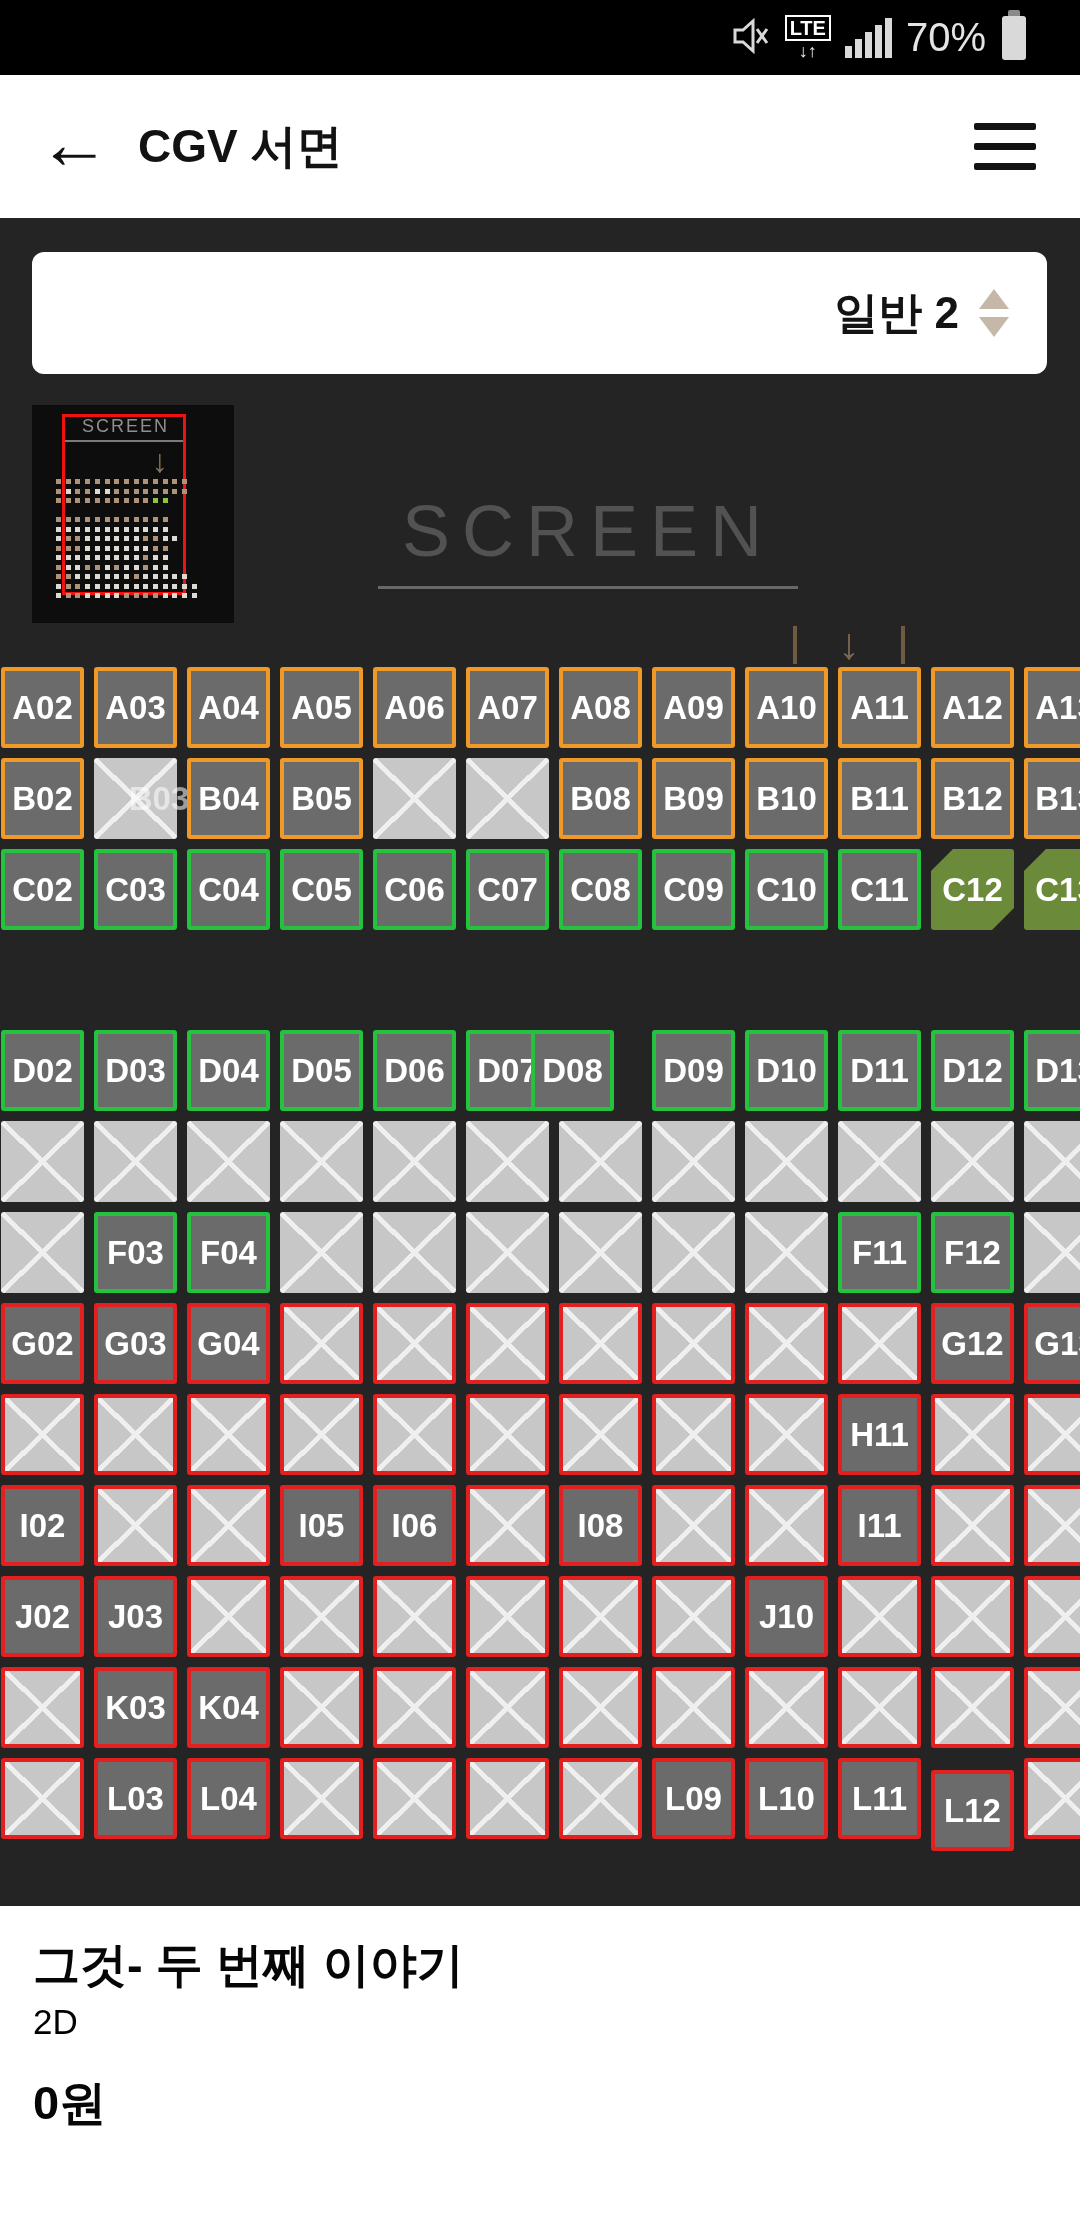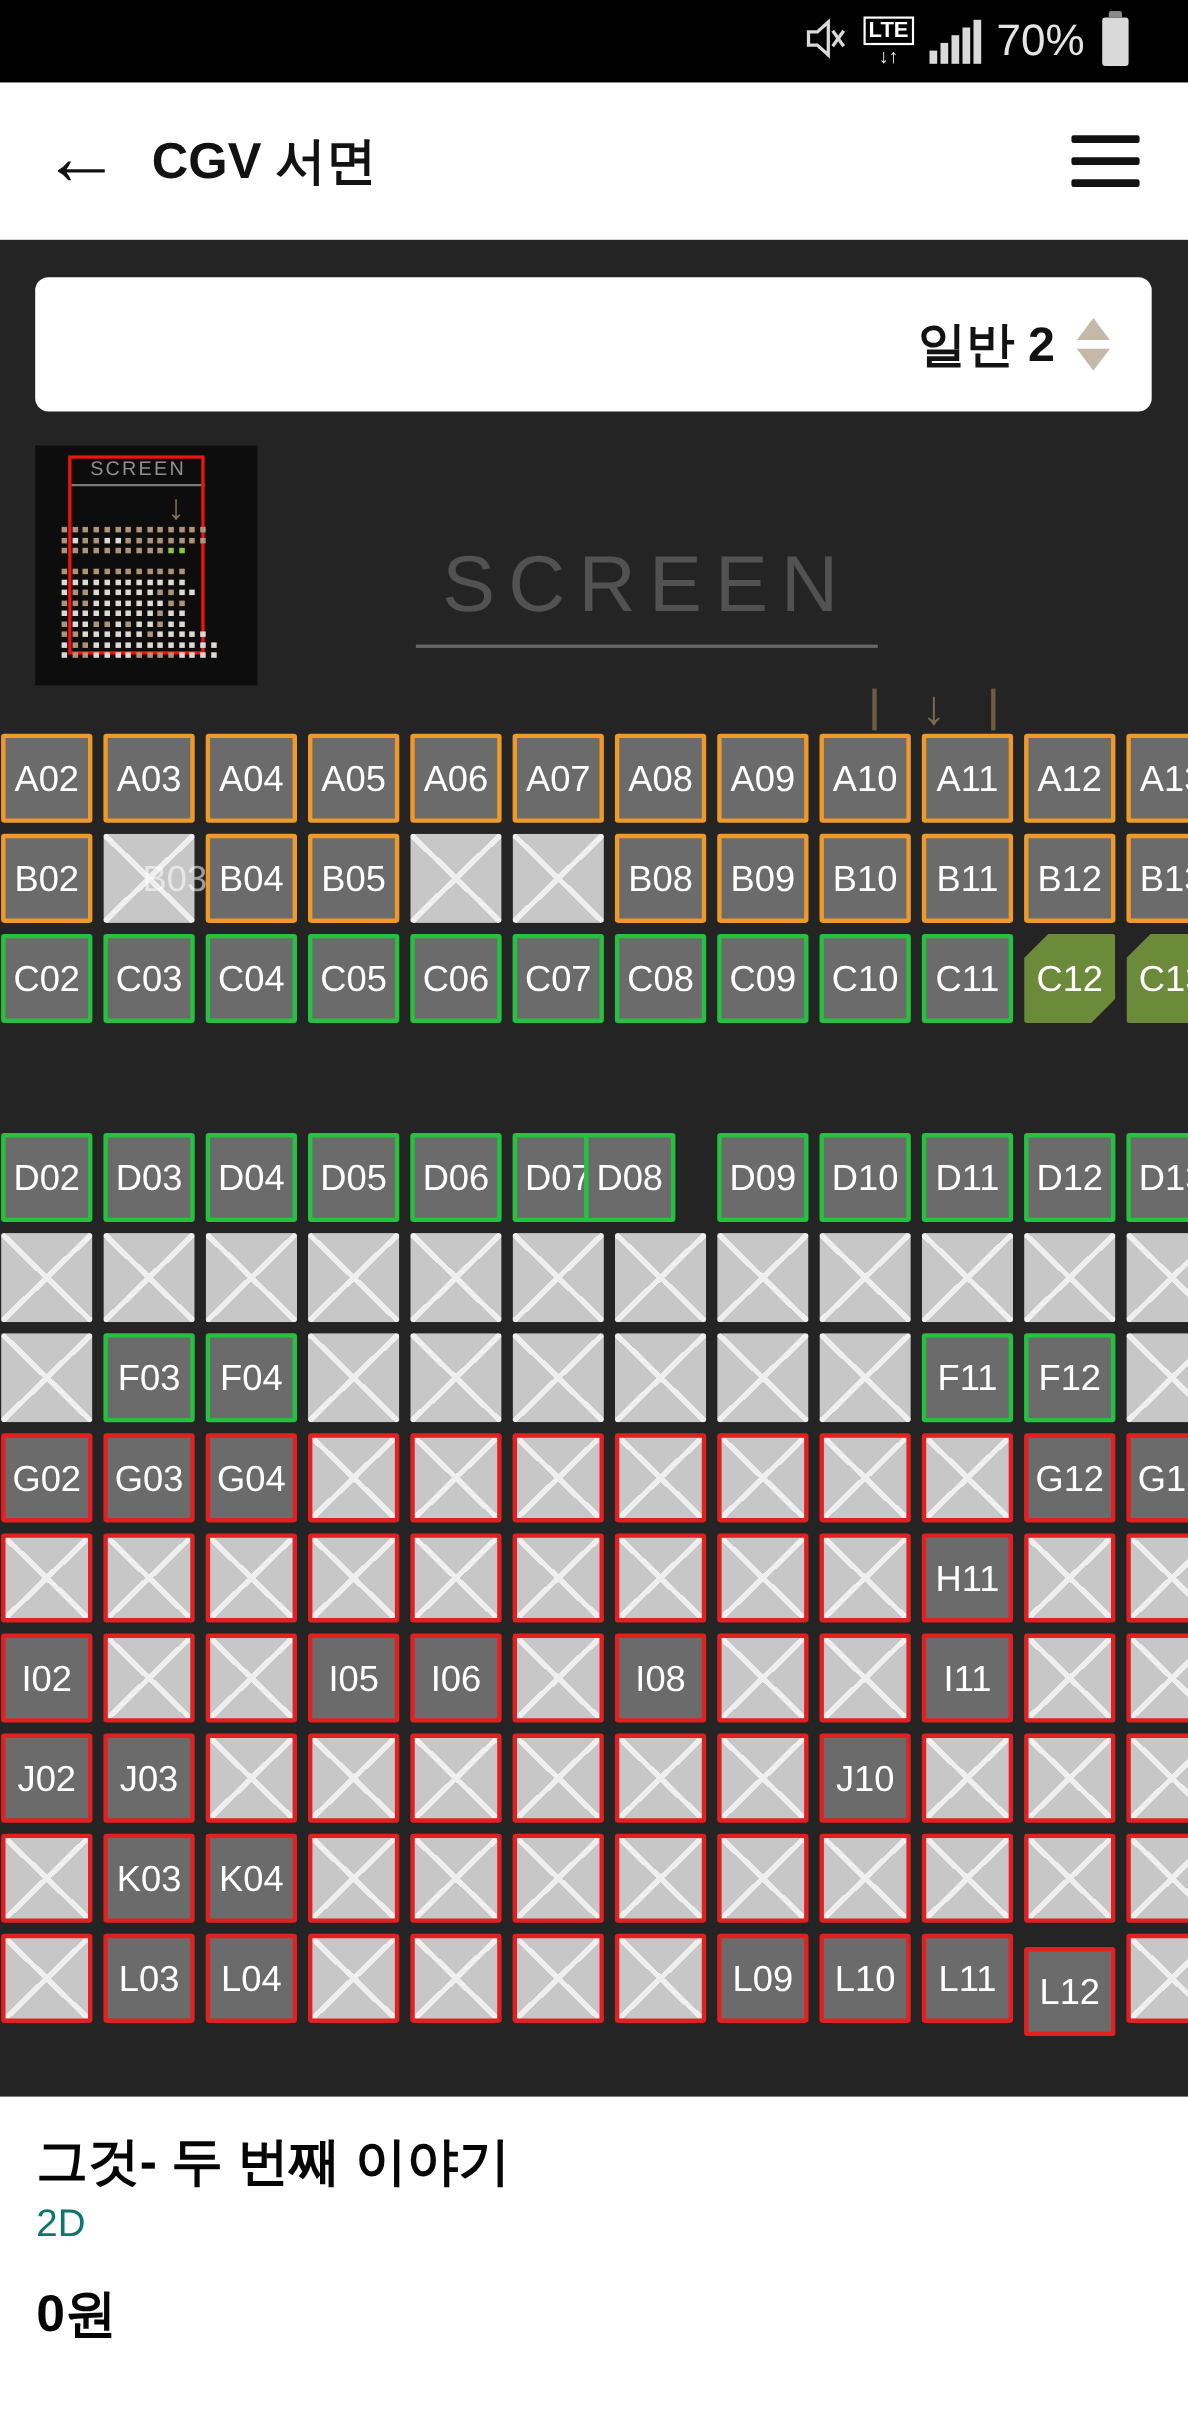--- a/index.html
+++ b/index.html
@@ -54,40 +54,40 @@
     color:#8f8f8f;border-bottom:2px solid #7a7a7a;padding-bottom:3px;}
   .mm-arrow{position:absolute;left:120px;top:38px;font-size:32px;color:#8a7458;}
   .mm-dot{position:absolute;width:5px;height:5px;}
   
   .screen-label{position:absolute;left:378px;top:490px;width:420px;text-align:center;
     font-size:72px;letter-spacing:12px;color:#525252;border-bottom:3px solid #686868;padding-bottom:14px;}
   .entrance{position:absolute;left:793px;top:620px;width:112px;height:44px;display:flex;align-items:flex-end;justify-content:space-between;}
   .entrance .bar{width:4px;height:38px;background:#6f5b42;}
   .entrance .arr{font-size:44px;line-height:40px;color:#7a6750;}
   
-  #seat-grid{position:absolute;left:0;top:0;width:1080px;height:1764px;}
+  #seat-grid{position:absolute;left:0;top:0;width:1080px;height:1764px;font-weight:bold;}
   .seat{position:absolute;width:83px;height:81px;box-sizing:border-box;border-radius:3px;
     display:flex;align-items:center;justify-content:center;font-size:33px;color:#fff;}
   .seat.avail{background:#6b6b6b;}
   .zone-orange{border:4px solid #ef9a28;}
   .zone-green{border:4px solid #25c23f;}
   .zone-red{border:4px solid #e32020;}
   .seat.taken{
     background-color:#c7c7c7;
     background-image:
       linear-gradient(to top right, transparent calc(50% - 2.5px), #efefef calc(50% - 2.5px), #efefef calc(50% + 2.5px), transparent calc(50% + 2.5px)),
       linear-gradient(to bottom right, transparent calc(50% - 2.5px), #efefef calc(50% - 2.5px), #efefef calc(50% + 2.5px), transparent calc(50% + 2.5px));
   }
   .seat.taken .ghost{color:rgba(255,255,255,0.55);}
   .seat.selected{background:#6b8b3a;border:none;
     clip-path:polygon(22px 0, 100% 0, 100% calc(100% - 22px), calc(100% - 22px) 100%, 0 100%, 0 22px);}
   
   .footer{position:absolute;left:0;top:1906px;width:1080px;height:308px;background:#fff;}
   .f-title{position:absolute;left:33px;top:28px;font-size:47px;font-weight:bold;color:#060606;}
-  .f-format{position:absolute;left:33px;top:96px;font-size:35px;color:#0f766e;}
+  .f-format{position:absolute;left:33px;top:96px;font-size:35px;color:#000000;}
   .f-price{position:absolute;left:33px;top:166px;font-size:47px;font-weight:bold;color:#060606;}
   .pay-btn{position:absolute;right:0;top:1px;width:207px;height:236px;background:#c3c3c3;border:none;
     display:flex;align-items:center;justify-content:center;font-size:56px;color:#fff;font-family:inherit;}
 </style>
 </head>
 <body>
 
 <div class="statusbar">
   <div class="sb-right">
     <span>

